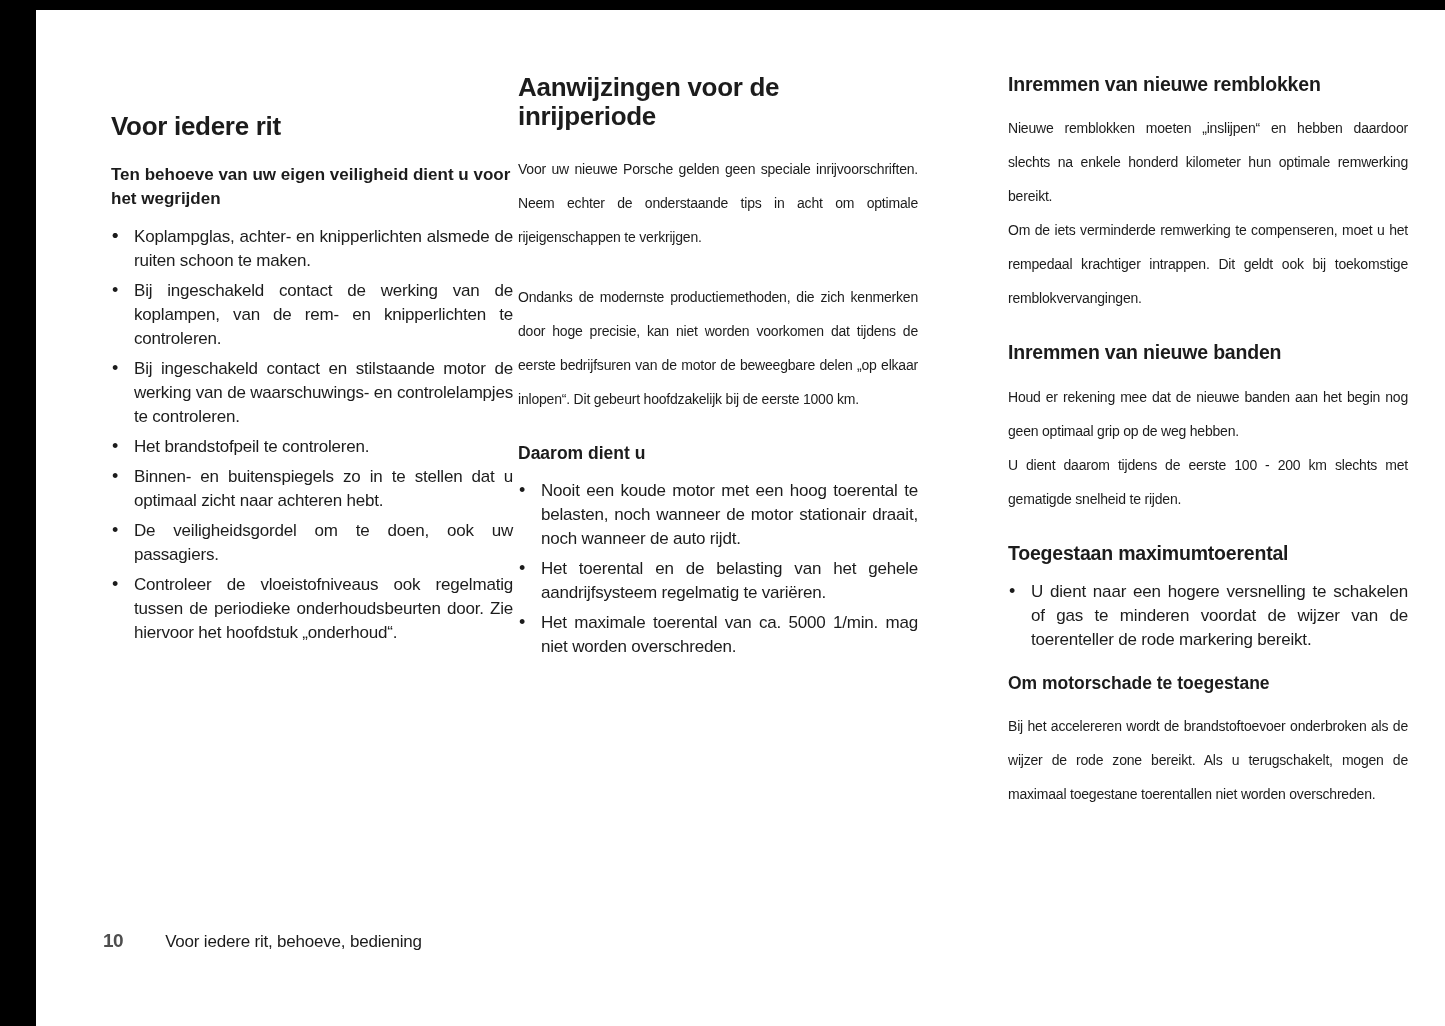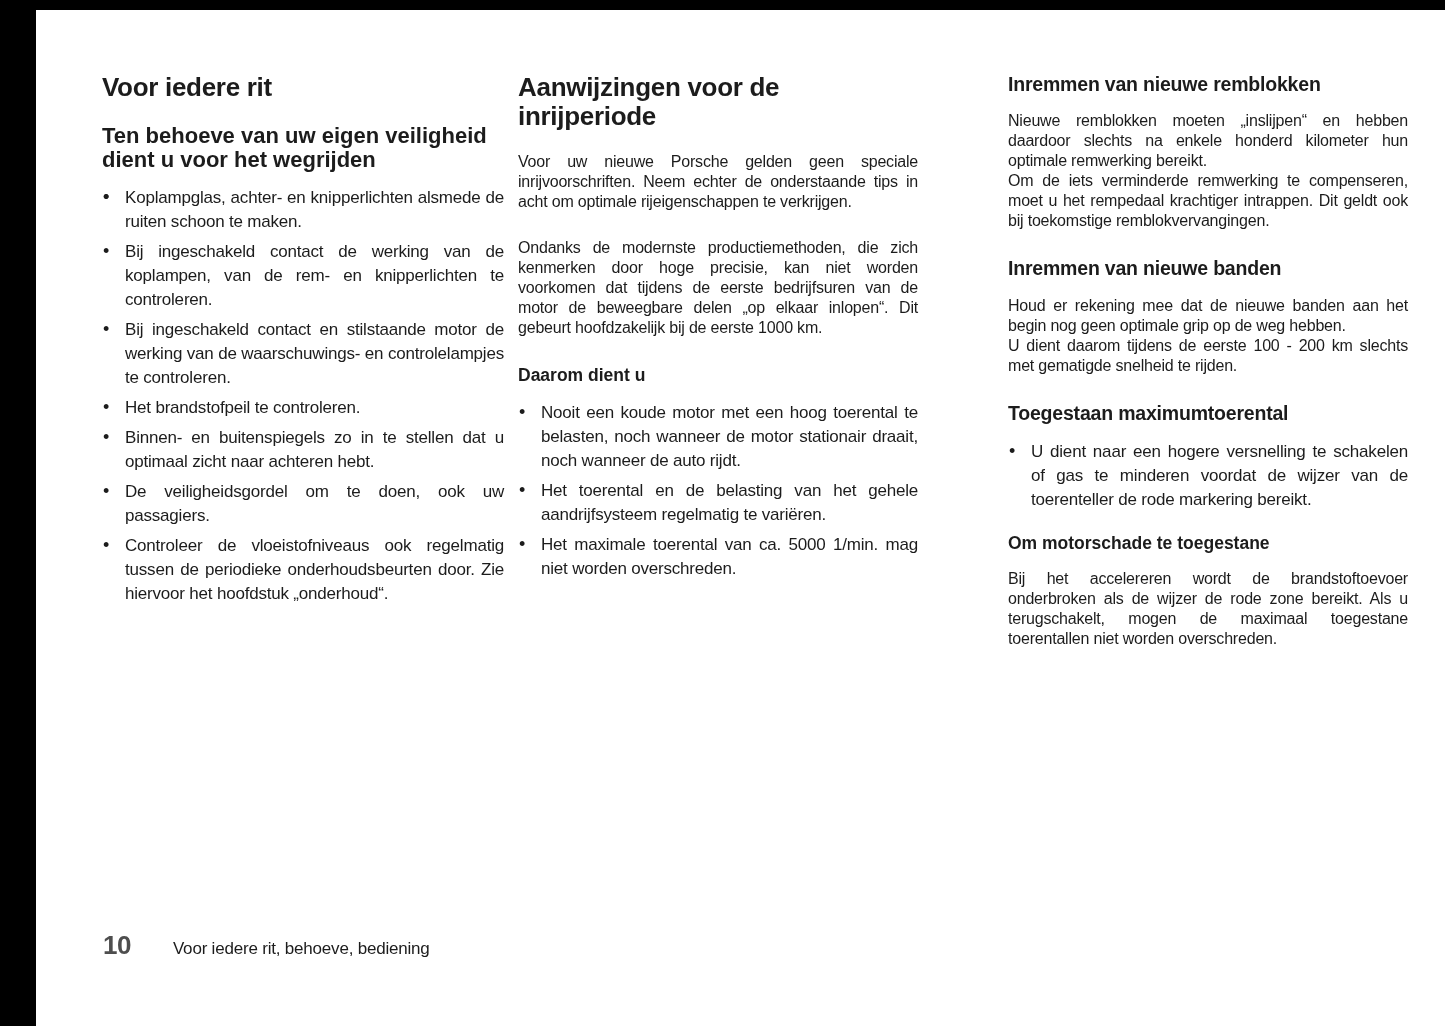--- a/index.html
+++ b/index.html
@@ -24,21 +24,21 @@
   .scan-left-bar {
     position: absolute;
     top: 0; left: 0;
     width: 36px; height: 1026px;
     background: #000;
   }
   .col {
     position: absolute;
     top: 73px;
   }
-  .col1 { left: 102px; width: 402px; }
+  .col1 { left: 111px; width: 402px; margin-top: 39px; }
   .col2 { left: 518px; width: 400px; }
   .col3 { left: 1008px; width: 400px; }
 
   .h1 {
     font-size: 26px;
     font-weight: bold;
     letter-spacing: -0.3px;
     margin: 0 0 22px 0;
     line-height: 1.1;
   }
@@ -49,28 +49,28 @@
     margin: 0 0 16px 0;
     line-height: 1.15;
   }
   .h3 {
     font-size: 17.5px;
     font-weight: bold;
     margin: 0 0 14px 0;
     line-height: 1.3;
   }
   .subtitle {
-    font-size: 22px;
+    font-size: 17px;
     font-weight: bold;
     line-height: 24px;
     margin: 0 0 14px 0;
   }
   p, .para {
-    font-size: 16px;
-    line-height: 20px;
+    font-size: 14px;
+    line-height: 34px;
     text-align: justify;
     letter-spacing: -0.2px;
     margin: 0 0 26px 0;
   }
   p.tight { margin-bottom: 0; }
   ul.bullets {
     list-style: none;
     margin: 0 0 20px 0;
     padding: 0;
   }
@@ -91,21 +91,21 @@
   }
   .underline { text-decoration: underline; }
   .footer {
     position: absolute;
     left: 103px;
     top: 930px;
     display: flex;
     align-items: baseline;
   }
   .footer .pagenum {
-    font-size: 26px;
+    font-size: 19px;
     font-weight: bold;
     color: #4e4e4e;
     letter-spacing: -0.5px;
   }
   .footer .caption {
     font-size: 17px;
     color: #1c1c1c;
     letter-spacing: -0.2px;
     margin-left: 42px;
   }
@@ -142,21 +142,21 @@
     <li><span class="dot">•</span><span>Het maximale toerental van ca. 5000 1/min. mag niet worden overschreden.</span></li>
   </ul>
 </div>
 
 <div class="col col3">
   <div class="h2">Inremmen van nieuwe remblokken</div>
   <p class="tight">Nieuwe remblokken moeten „inslijpen“ en hebben daardoor slechts na enkele honderd kilometer hun optimale remwerking bereikt.</p>
   <p>Om de iets verminderde remwerking te compenseren, moet u het rempedaal krachtiger intrappen. Dit geldt ook bij toekomstige remblokvervangingen.</p>
 
   <div class="h2">Inremmen van nieuwe banden</div>
-  <p class="tight">Houd er rekening mee dat de nieuwe banden aan het begin nog geen optimale grip op de weg hebben.</p>
+  <p class="tight">Houd er rekening mee dat de nieuwe banden aan het begin nog geen optimaal grip op de weg hebben.</p>
   <p>U dient daarom tijdens de eerste 100 - 200 km slechts met gematigde snelheid te rijden.</p>
 
   <div class="h2">Toegestaan maximumtoerental</div>
   <ul class="bullets">
     <li><span class="dot">•</span><span>U dient naar een hogere versnelling te schakelen of gas te minderen voordat de wijzer van de toerenteller de rode markering bereikt.</span></li>
   </ul>
 
   <div class="h3">Om motorschade te toegestane</div>
   <p class="tight">Bij het accelereren wordt de brandstoftoevoer onderbroken als de wijzer de rode zone bereikt. Als u terugschakelt, mogen de maximaal toegestane toerentallen niet worden overschreden.</p>
 </div>

